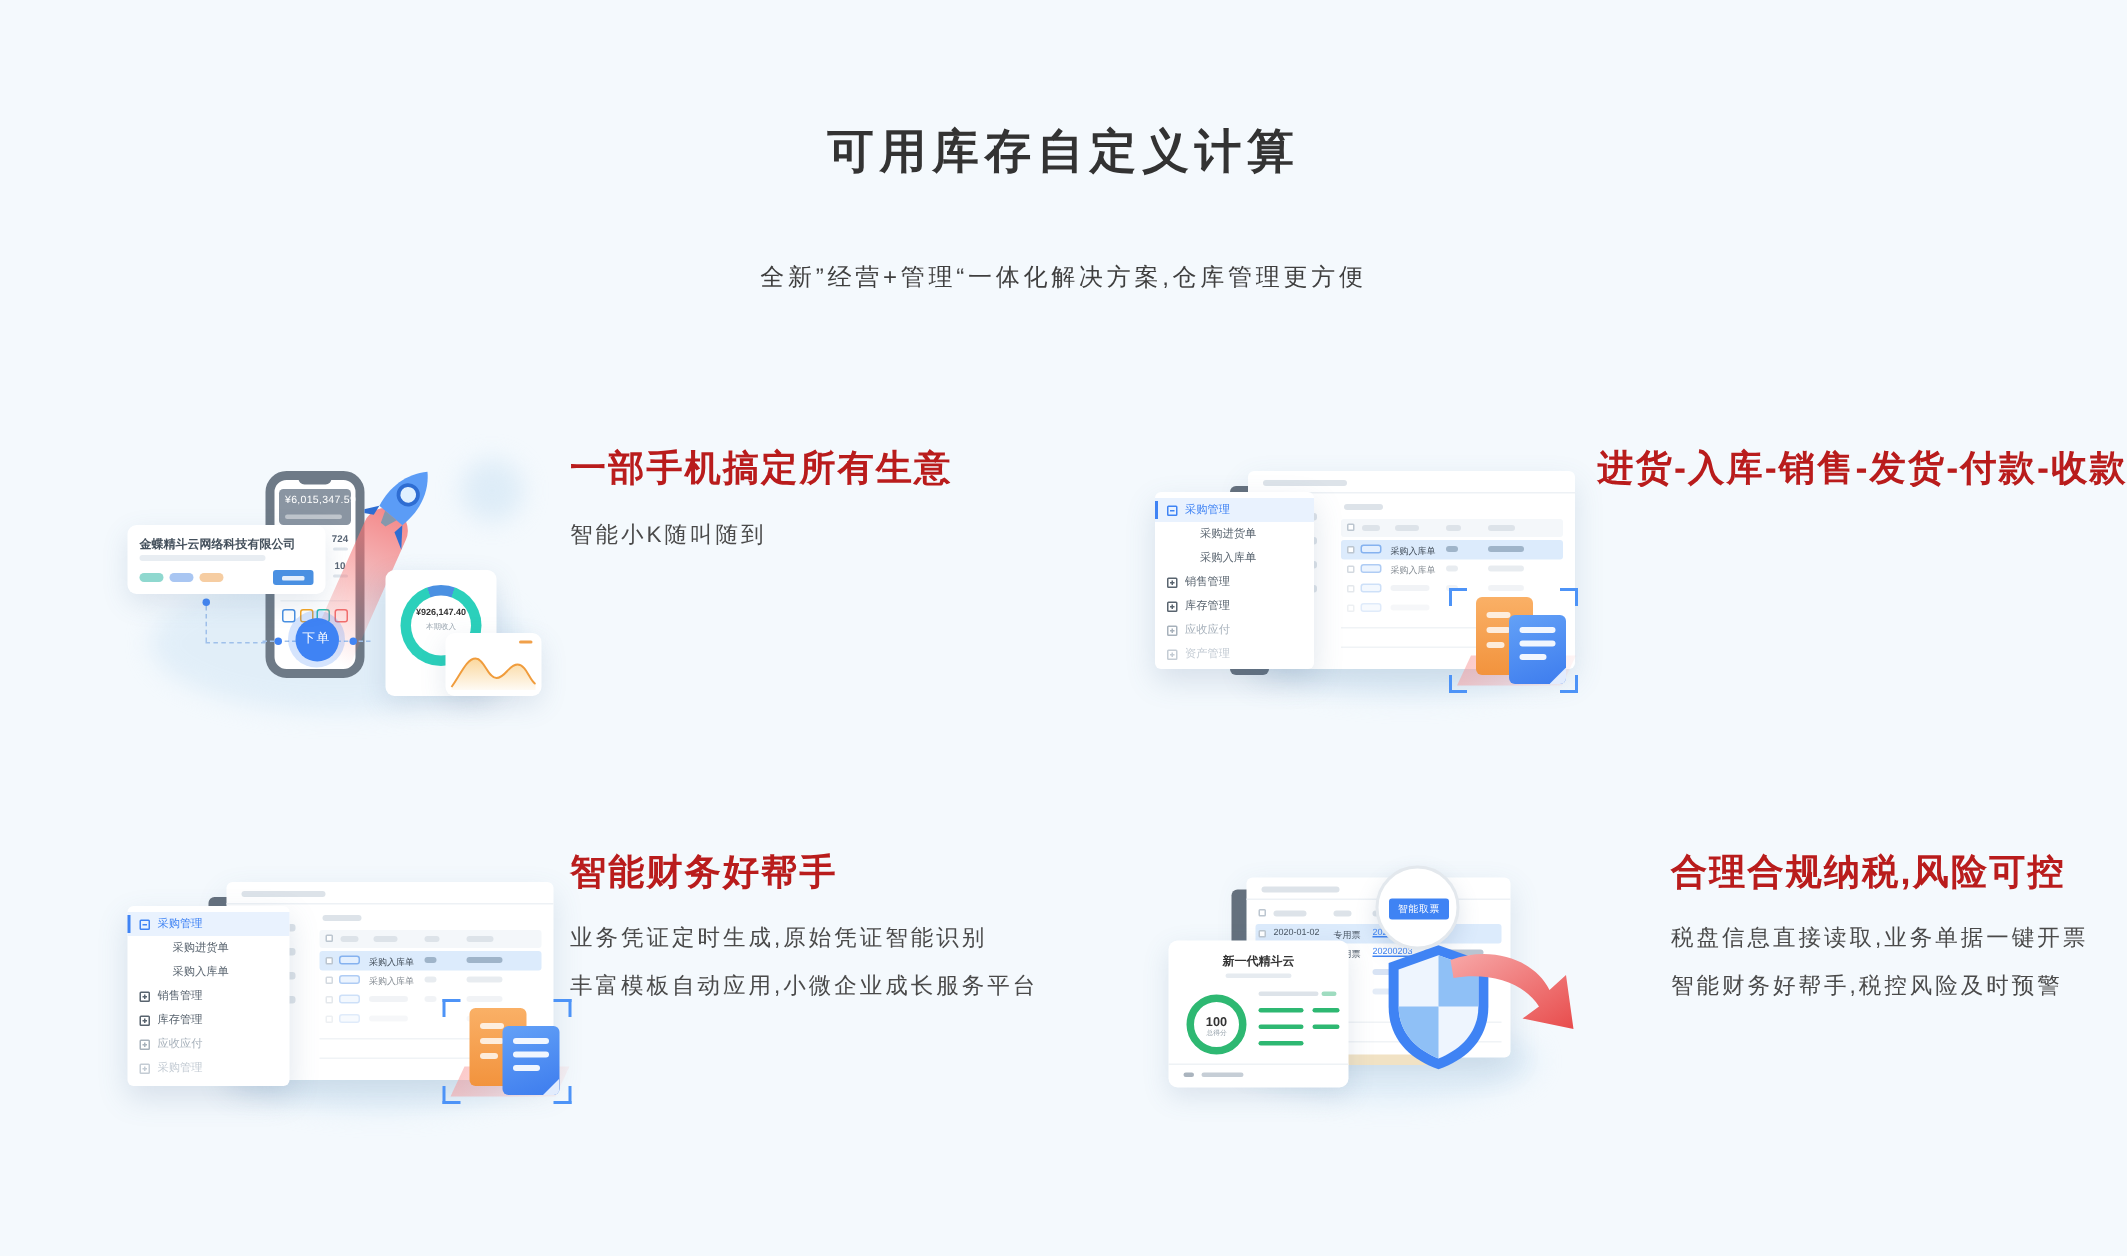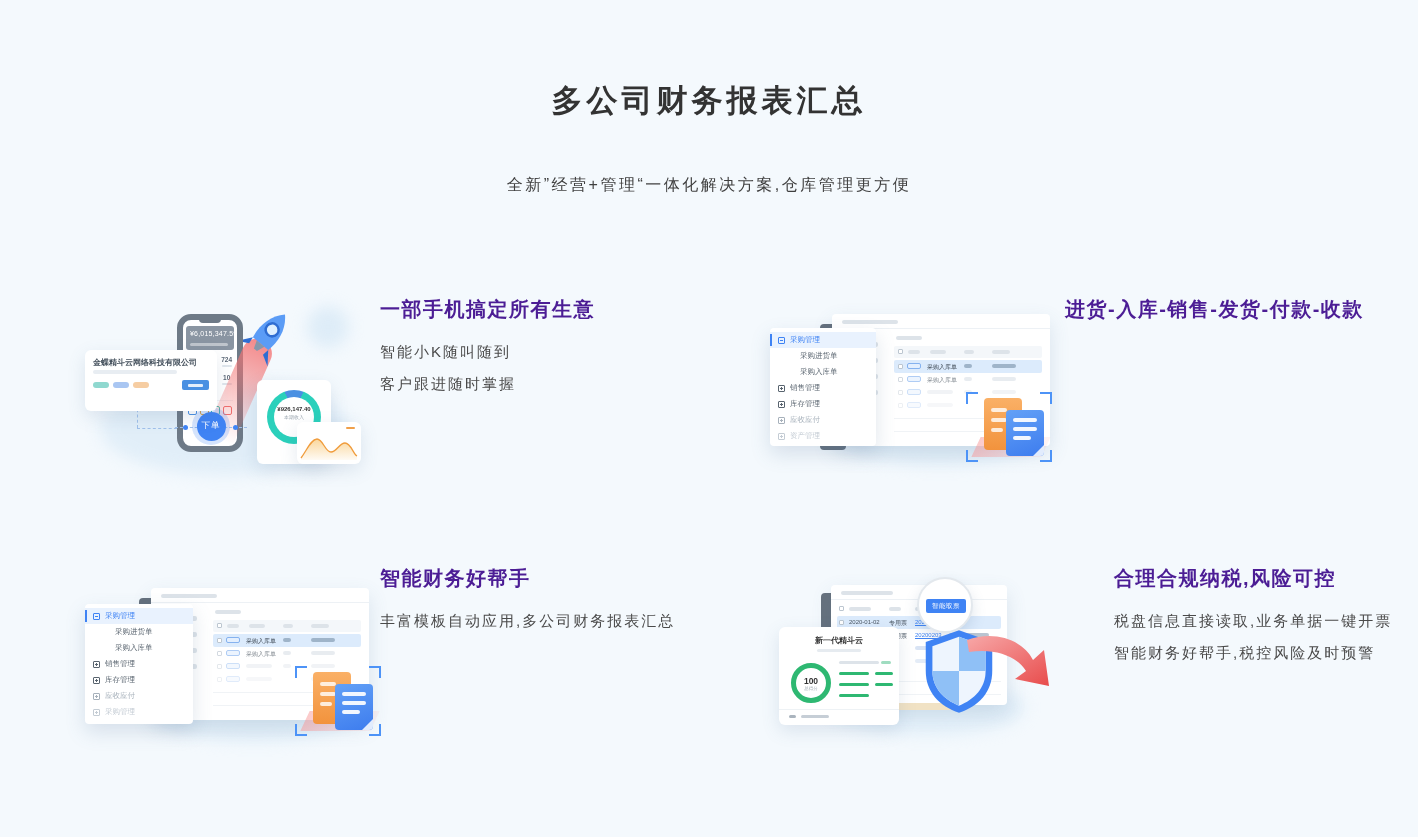--- a/index.html
+++ b/index.html
@@ -10,21 +10,21 @@
   .page-title { position:absolute; left:0; right:0; top:80px; text-align:center;
     font-size:31px; font-weight:700; letter-spacing:4px; color:#333; }
   .page-sub { position:absolute; left:0; right:0; text-align:center;
     font-size:16px; letter-spacing:2.5px; color:#3f3f3f; }
   .sub1 { top:144px; } .sub2 { top:175px; }
 
   
   .feature-text { position:absolute; width:320px; }
   .ft1 { left:380px; top:296px; } .ft2 { left:1065px; top:296px; }
   .ft3 { left:380px; top:565px; } .ft4 { left:1114px; top:565px; }
-  .feat-heading { font-size:20px; font-weight:700; letter-spacing:1.5px; color:#4c1d95; white-space:nowrap; }
+  .feat-heading { font-size:24px; font-weight:700; letter-spacing:1.5px; color:#b91c1c; white-space:nowrap; }
   .feat-lines { margin-top:13px; }
   .feat-line { font-size:15px; line-height:31.5px; letter-spacing:2px; color:#4a4a4a; white-space:nowrap; }
 
   
   .illus { position:absolute; }
   .il1 { left:85px;  top:288px; width:285px; height:195px; }
   .il2 { left:770px; top:300px; width:290px; height:165px; }
   .il3 { left:85px;  top:578px; width:295px; height:162px; }
   .il4 { left:775px; top:575px; width:285px; height:162px; }
 
@@ -62,21 +62,21 @@
   .dots-line { position:absolute; left:90px; top:139px; width:72px; z-index:5;
     border-top:1.5px dashed #9fc0ea; }
   .bdot { position:absolute; width:5px; height:5px; border-radius:50%; background:#4285f4; z-index:6; }
   .vdash { position:absolute; border-left:1.5px dashed #9fc0ea; z-index:5; }
   .hdash { position:absolute; border-top:1.5px dashed #9fc0ea; z-index:5; }
   .order-btn { position:absolute; left:107px; top:119px; width:38px; height:38px; border-radius:50%;
     background:rgba(66,133,244,.22); z-index:6; display:flex; align-items:center; justify-content:center; }
   .order-inner { width:29px; height:29px; border-radius:50%; background:#3f83f4; color:#fff;
     font-size:8.5px; display:flex; align-items:center; justify-content:center; letter-spacing:1px; }
 
-  .company-card { left:0; top:62px; width:132px; height:61px; z-index:7; }
+  .company-card { left:0; top:62px; width:132px; height:46px; z-index:7; }
   .cc-name { position:absolute; left:8px; top:7px; font-size:8px; font-weight:700; color:#44505c; white-space:nowrap; }
   .cc-meta { left:8px; top:20px; width:84px; height:4px; background:#e8edf2; }
   .pill { position:absolute; top:32px; width:16px; height:6px; border-radius:3px; }
   .p1{left:8px;background:#8fd8cf;} .p2{left:28px;background:#a9c6f2;} .p3{left:48px;background:#f6cda2;}
   .cc-btn { position:absolute; right:8px; top:30px; width:27px; height:10px; border-radius:2px; background:#4a90e2; }
   .cc-btn i { position:absolute; left:6px; top:3.5px; width:15px; height:3px; background:rgba(255,255,255,.85); border-radius:1px; }
 
   .donut-card { left:172px; top:92px; width:74px; height:84px; z-index:6; }
   .donut { position:absolute; left:10px; top:10px; width:54px; height:54px; border-radius:50%;
     background:conic-gradient(from -20deg, #4a90e2 0 40deg, #2bd0bb 40deg 360deg); }
@@ -150,39 +150,39 @@
   .rc-div { position:absolute; left:0; right:0; top:82px; border-top:1px solid #eef2f5; }
   .tanbar { position:absolute; background:#f1e2c4; border-radius:3px; }
 
   svg { display:block; }
 </style>
 </head>
 <body>
 
 <div class="page">
 
-  <div class="page-title">多公司财务报表汇总</div>
+  <div class="page-title">可用库存自定义计算</div>
   <div class="page-sub sub2">全新”经营+管理“一体化解决方案,仓库管理更方便</div>
 
   <div class="feature-text ft1">
     <div class="feat-heading">一部手机搞定所有生意</div>
     <div class="feat-lines">
       <div class="feat-line">智能小K随叫随到</div>
-      <div class="feat-line">客户跟进随时掌握</div>
     </div>
   </div>
 
   <div class="feature-text ft2">
     <div class="feat-heading">进货-入库-销售-发货-付款-收款</div>
   </div>
 
   <div class="feature-text ft3">
     <div class="feat-heading">智能财务好帮手</div>
     <div class="feat-lines">
-      <div class="feat-line">丰富模板自动应用,多公司财务报表汇总</div>
+      <div class="feat-line">业务凭证定时生成,原始凭证智能识别</div>
+      <div class="feat-line">丰富模板自动应用,小微企业成长服务平台</div>
     </div>
   </div>
 
   <div class="feature-text ft4">
     <div class="feat-heading">合理合规纳税,风险可控</div>
     <div class="feat-lines">
       <div class="feat-line">税盘信息直接读取,业务单据一键开票</div>
       <div class="feat-line">智能财务好帮手,税控风险及时预警</div>
     </div>
   </div>

